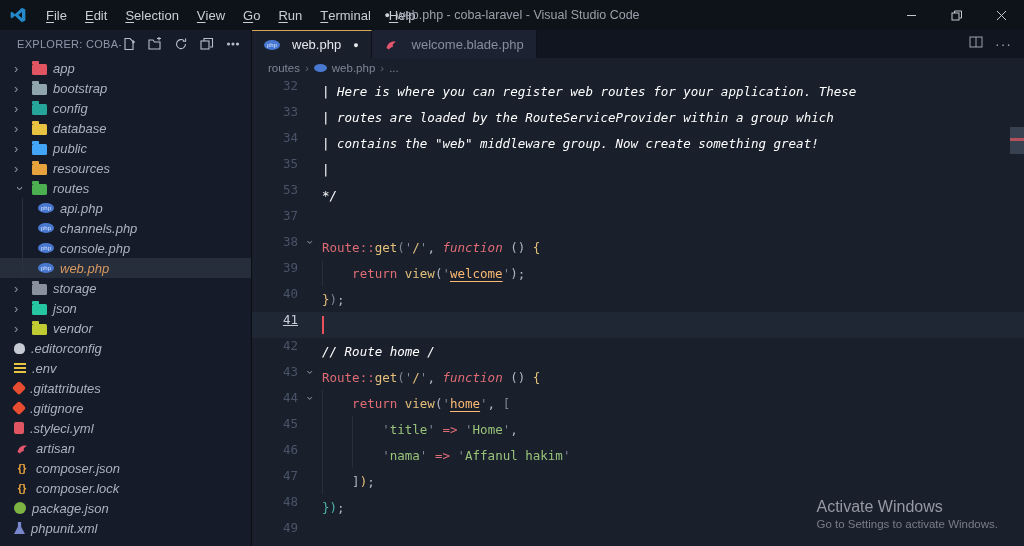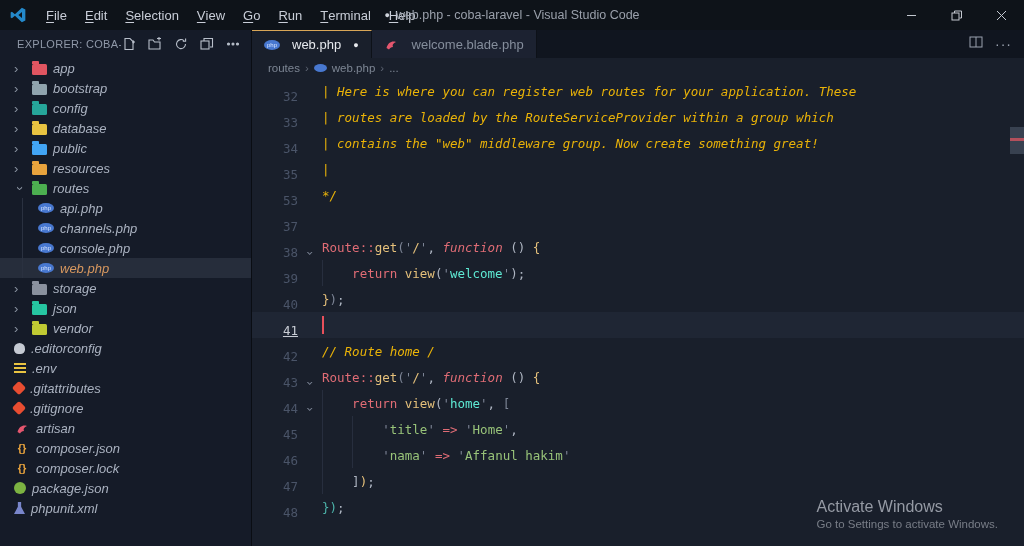--- a/index.html
+++ b/index.html
@@ -62,35 +62,35 @@
   .tab.active{background:#191f2b;color:#e6e9ee;border-top:1.5px solid #d8a657;}
   .tab .dirty-dot{color:#e8eaee;font-size:9px;margin-left:6px;}
   .tab-actions{margin-left:auto;display:flex;align-items:center;gap:12px;padding-right:12px;color:#9aa2af;}
   .tab-actions .dots{font-size:14px;letter-spacing:1px;}
   #breadcrumb{height:20px;display:flex;align-items:center;font-size:11.5px;color:#7d8694;padding-left:16px;gap:5px;}
   #breadcrumb .sep{color:#5d6573;}
   .crumb-php{width:13px;height:8px;border-radius:50%;background:#4878d0;display:inline-block;}
 
   
   #code{font-family:"DejaVu Sans Mono","Liberation Mono",monospace;font-size:12.5px;}
-  .code-line{height:26px;display:flex;align-items:flex-end;position:relative;}
+  .code-line{height:26px;display:flex;align-items:flex-start;position:relative;}
   .code-line.current{background:#1f2634;}
   .ln{width:46px;text-align:right;color:#4a5468;flex:0 0 auto;font-size:12.5px;}
   .code-line.current .ln{color:#c8ccd4;text-decoration:underline;}
   .foldcol{width:24px;flex:0 0 auto;text-align:center;color:#7d8596;}
   .fold-chev{display:inline-block;transform:rotate(90deg);font-size:12px;}
   .lc{flex:1;position:relative;white-space:pre;height:100%;display:flex;align-items:center;}
   .guide{position:absolute;top:0;bottom:0;width:1px;background:#272e3e;}
   .cursor{position:absolute;left:0;top:4px;width:2px;height:18px;background:#e8505b;}
-  .s-cmt{color:#eab308;font-style:italic;}
+  .s-cmt{color:#ffffff;font-style:italic;}
   .s-red{color:#e06c75;}
   .s-redi{color:#e06c75;font-style:italic;}
   .s-yel{color:#e5c07b;}
   .s-grn{color:#98c379;}
-  .s-gru{color:#5eead4;text-underline-offset:3px;}
+  .s-gru{color:#fdba74;text-decoration:underline;text-underline-offset:3px;}
   .s-tea{color:#4db6ac;}
   .s-pun{color:#aeb5c2;}
   .s-dim{color:#7d8596;}
 
   
   #watermark{position:absolute;right:26px;bottom:16px;text-align:left;pointer-events:none;}
   #watermark .wm1{font-size:16px;color:#959aa4;}
   #watermark .wm2{font-size:11.5px;color:#787d87;margin-top:2px;}
   #scroll-thumb{position:absolute;right:0;top:97px;width:14px;height:27px;background:rgba(96,106,126,.45);}
   #scroll-marker{position:absolute;left:0;right:0;top:11px;height:3px;background:#b3505c;}
@@ -261,20 +261,24 @@
           <span class="fico fico-env"></span>
           <span class="tree-label">.env</span>
         </div>
         <div class="tree-row">
           <span class="fico fico-git"></span>
           <span class="tree-label">.gitattributes</span>
         </div>
         <div class="tree-row">
           <span class="fico fico-git"></span>
           <span class="tree-label">.gitignore</span>
+        </div>
+        <div class="tree-row">
+          <span class="fico fico-yml"></span>
+          <span class="tree-label">.styleci.yml</span>
         </div>
         <div class="tree-row">
           <span class="fico fico-blade">
             <svg width="13" height="12" viewBox="0 0 13 12">
               <path d="M1.5 10C3 4.5 7 2.5 11 4 8 5 7 7 8 9 6 9 5 10 4 11.5z" fill="#e4566e"></path>
             </svg>
           </span>
           <span class="tree-label">artisan</span>
         </div>
         <div class="tree-row">
@@ -412,20 +416,25 @@
         <div class="code-line">
           <div class="ln">47</div>
           <div class="foldcol"></div>
           <div class="lc"><span class="guide" style="left: 0px;"></span><span class="s-pun">    </span><span class="s-pun">]</span><span class="s-yel">)</span><span class="s-pun">;</span></div>
         </div>
         <div class="code-line">
           <div class="ln">48</div>
           <div class="foldcol"></div>
           <div class="lc"><span class="s-tea">}</span><span class="s-tea">)</span><span class="s-pun">;</span></div>
         </div>
+        <div class="code-line">
+          <div class="ln">49</div>
+          <div class="foldcol"></div>
+          <div class="lc"></div>
+        </div>
       </div>
     <div id="watermark">
       <div class="wm1">Activate Windows</div>
       <div class="wm2">Go to Settings to activate Windows.</div>
     </div>
     <div id="scroll-thumb">
       <div id="scroll-marker"></div>
     </div>
   </div>
 </div>

